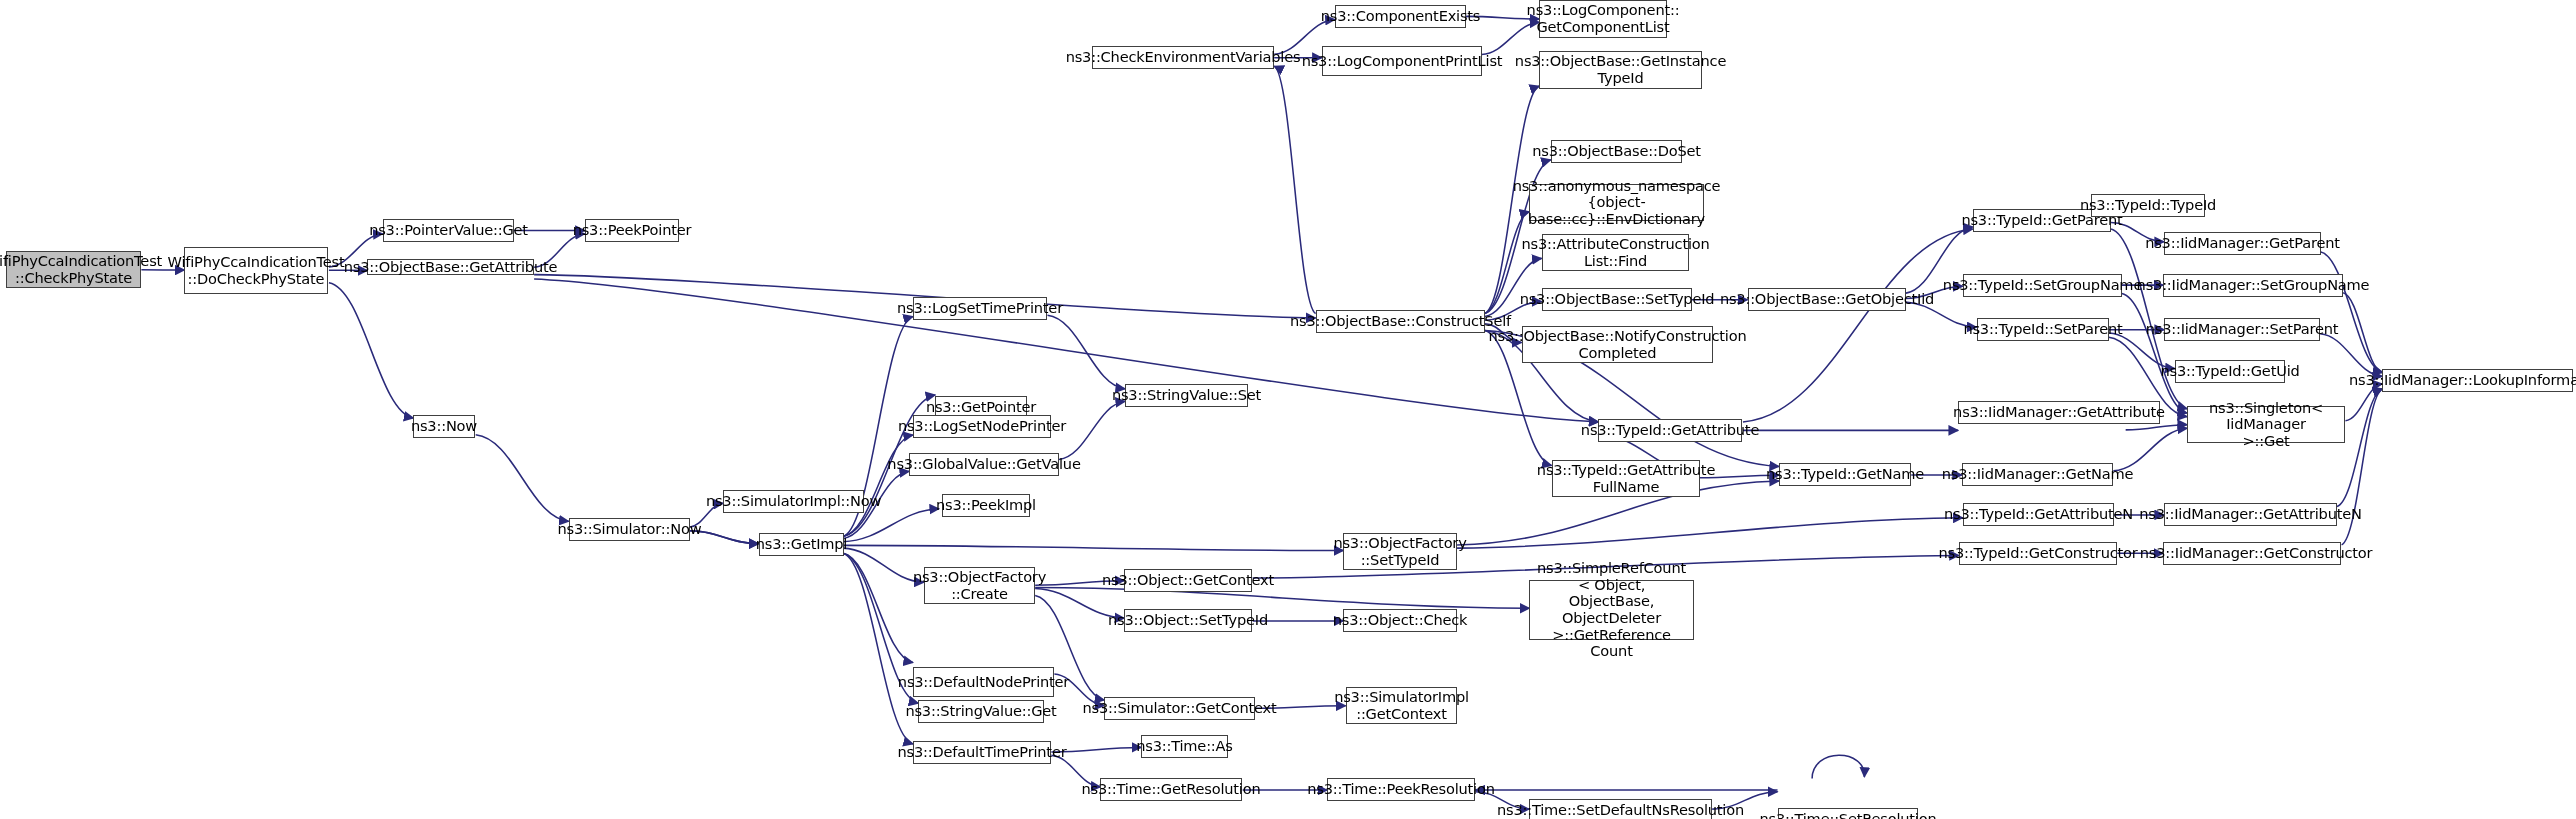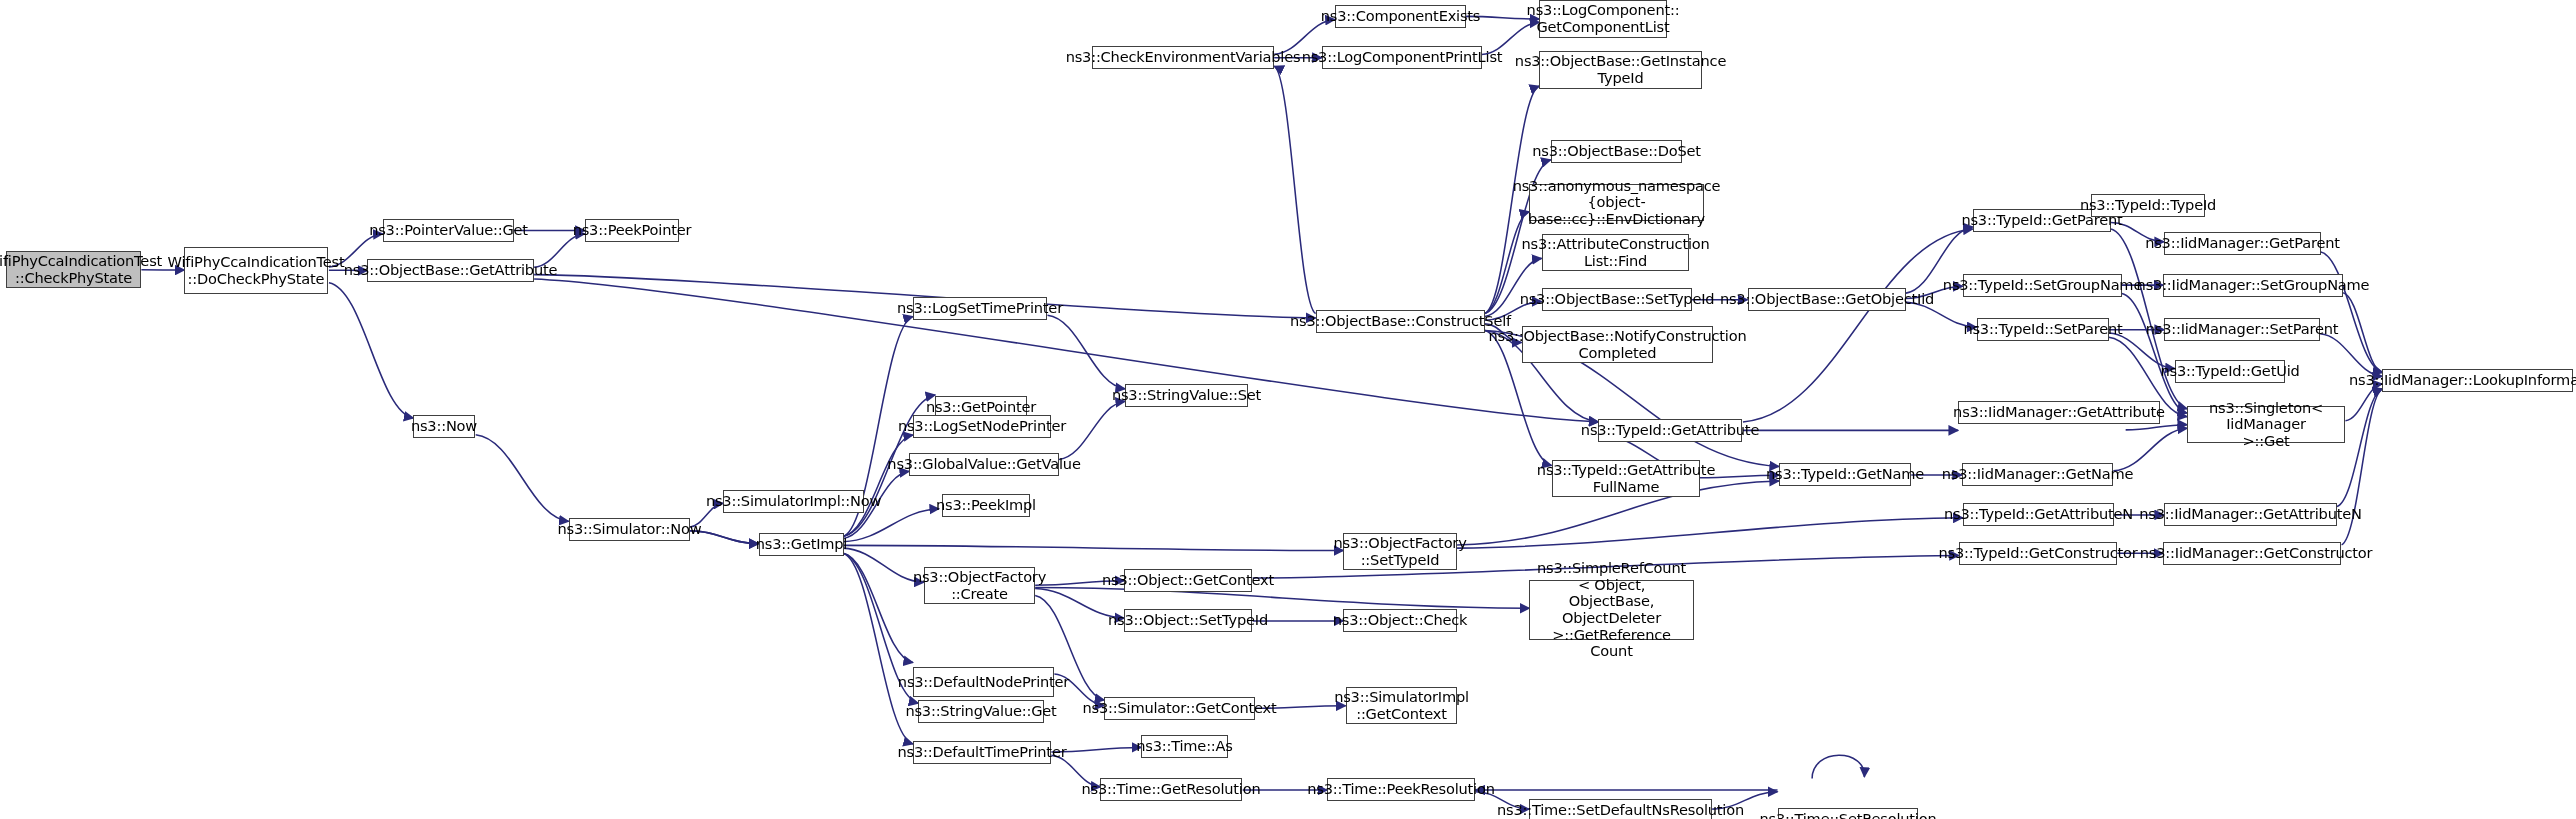--- a/index.html
+++ b/index.html
@@ -129,25 +129,25 @@
         <path d="M 897 690.6 C 934.8 690.6, 949.2 707.4, 987 707.4" fill="none" stroke="#2a2a7a" stroke-width="2" marker-end="url(#arrow)"></path>
       </g>
   </svg>
   <div id="nodes">
       <div class="node root" style="left: 6.1px; top: 251px; width: 135px; height: 37px;">WifiPhyCcaIndicationTest
 ::CheckPhyState</div>
       <div class="node" style="left: 184px; top: 247px; width: 144px; height: 47px;">WifiPhyCcaIndicationTest
 ::DoCheckPhyState</div>
       <div class="node" style="left: 383px; top: 219px; width: 131px; height: 23px;">ns3::PointerValue::Get</div>
       <div class="node" style="left: 585px; top: 219px; width: 94px; height: 23px;">ns3::PeekPointer</div>
-      <div class="node" style="left: 367px; top: 259px; width: 167px; height: 23px;">ns3::ObjectBase::GetAttribute</div>
+      <div class="node" style="left: 367px; top: 259px; width: 167px; height: 16px;">ns3::ObjectBase::GetAttribute</div>
       <div class="node" style="left: 413px; top: 415px; width: 62px; height: 23px;">ns3::Now</div>
       <div class="node" style="left: 1092px; top: 46px; width: 182px; height: 23px;">ns3::CheckEnvironmentVariables</div>
       <div class="node" style="left: 1335px; top: 4.6px; width: 131px; height: 23px;">ns3::ComponentExists</div>
-      <div class="node" style="left: 1322px; top: 46px; width: 160px; height: 23px;">ns3::LogComponentPrintList</div>
+      <div class="node" style="left: 1322px; top: 46px; width: 160px; height: 30px;">ns3::LogComponentPrintList</div>
       <div class="node" style="left: 1539px; top: 0px; width: 128px; height: 38px;">ns3::LogComponent::
 GetComponentList</div>
       <div class="node" style="left: 1539px; top: 51px; width: 163px; height: 38px;">ns3::ObjectBase::GetInstance
 TypeId</div>
       <div class="node" style="left: 1551px; top: 140px; width: 131px; height: 23px;">ns3::ObjectBase::DoSet</div>
       <div class="node" style="left: 1529px; top: 184px; width: 175px; height: 37px;">ns3::anonymous_namespace
 {object-base::cc}::EnvDictionary</div>
       <div class="node" style="left: 1542px; top: 234px; width: 147px; height: 37px;">ns3::AttributeConstruction
 List::Find</div>
       <div class="node" style="left: 1542px; top: 288px; width: 150px; height: 23px;">ns3::ObjectBase::SetTypeId</div>

